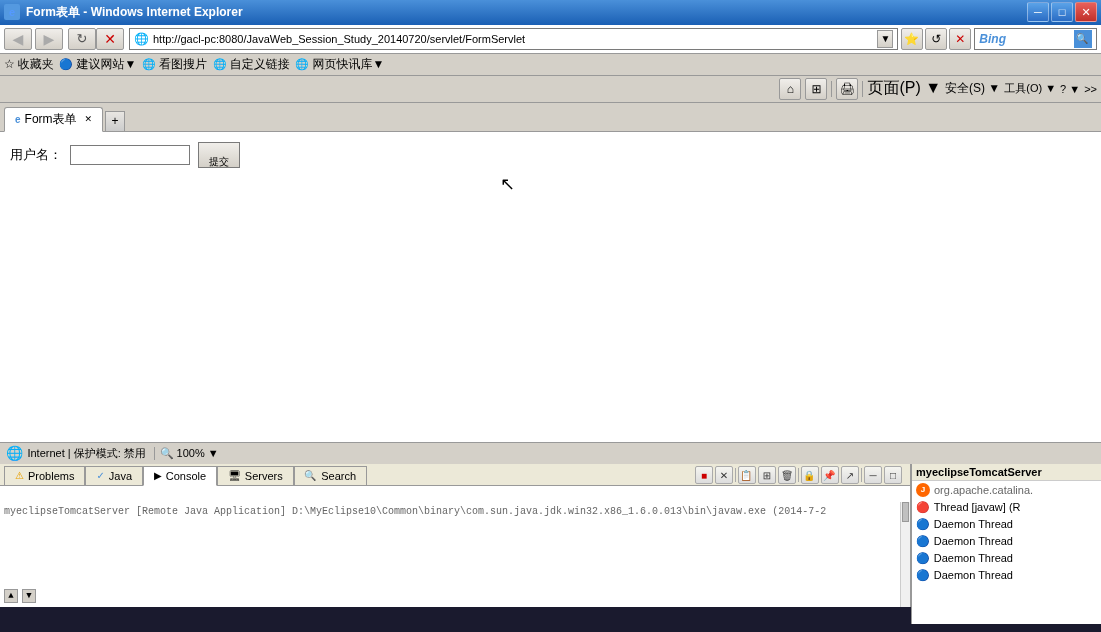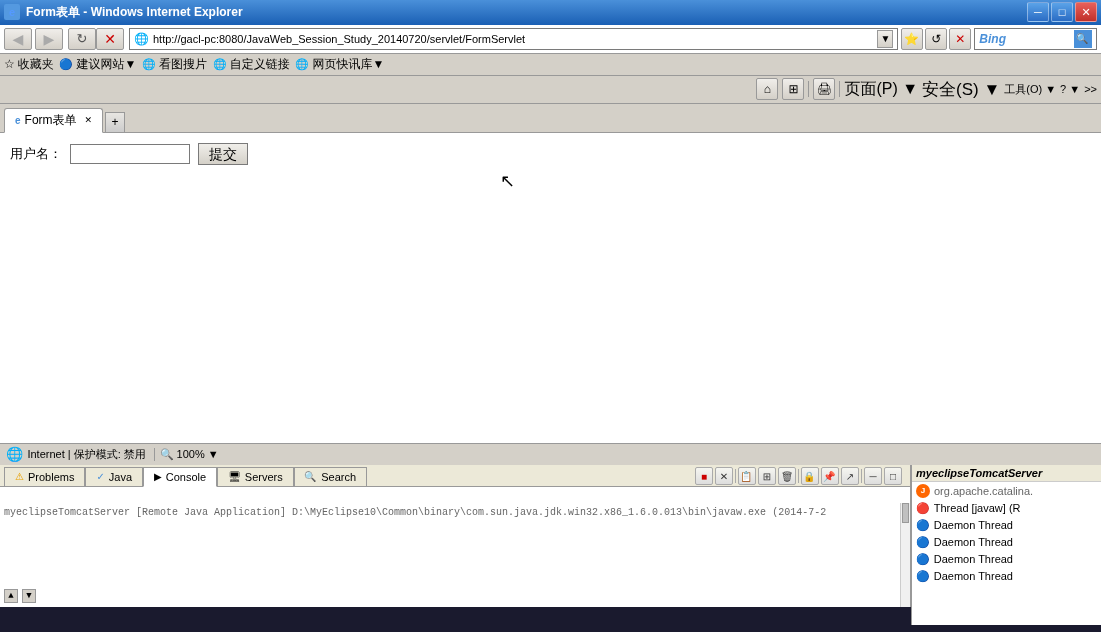--- a/index.html
+++ b/index.html
@@ -275,21 +275,20 @@
       height: 160px;
       background: #fff;
       border-left: 1px solid #999;
     }
     .right-panel-header {
       background: #ece9d8;
       padding: 2px 4px;
       font-size: 11px;
       border-bottom: 1px solid #ccc;
       font-weight: bold;
-      font-style: italic;
     }
     .debug-item {
       display: flex; align-items: center; gap: 4px;
       padding: 2px 4px;
       font-size: 11px;
       cursor: pointer;
     }
     .java-icon { 
       width: 14px; height: 14px;
       background: #ff6600;
@@ -309,23 +308,23 @@
     .form-label { font-size: 13px; }
     .form-input {
       border: 1px solid #7a7a7a;
       height: 20px;
       width: 120px;
       font-size: 12px;
     }
     .submit-btn {
       border: 1px solid #7a7a7a;
       background: linear-gradient(to bottom, #f0eeea, #d4d0c8);
-      padding: 2px 10px;
-      cursor: pointer;
-      font-size: 14px;
+      padding: 12px 10px;
+      cursor: pointer;
+      font-size: 10px;
       height: 22px;
     }
 
     
     .main-container {
       display: flex;
       flex-direction: column;
       width: 1101px;
       height: 632px;
       overflow: hidden;
@@ -438,21 +437,21 @@
       </div>
     </div>
 
     <div style="background:#d4d0c8;display:flex;align-items:center;justify-content:flex-end;padding:2px 4px;border-bottom:1px solid #999;gap:4px;">
       <div class="icon-btn">⌂</div>
       <div class="icon-btn">⊞</div>
       <div style="width:1px;height:16px;background:#999;"></div>
       <div class="icon-btn">🖨</div>
       <div style="width:1px;height:16px;background:#999;"></div>
       <span style="font-size:16px;cursor:pointer;">页面(P) ▼</span>
-      <span style="font-size:17px;cursor:pointer;">安全(S) ▼</span>
+      <span style="font-size:12px;cursor:pointer;">安全(S) ▼</span>
       <span style="font-size:11px;cursor:pointer;">工具(O) ▼</span>
       <span style="font-size:11px;cursor:pointer;">? ▼</span>
       <span style="font-size:11px;cursor:pointer;">&gt;&gt;</span>
     </div>
 
     <div class="tab-bar">
       <div class="browser-tab active">
         <span class="tab-icon" style="color:#4a90d9;font-weight:bold;">e</span>
         <span>Form表单</span>
         <span style="font-size:9px;margin-left:4px;cursor:pointer;">✕</span>

